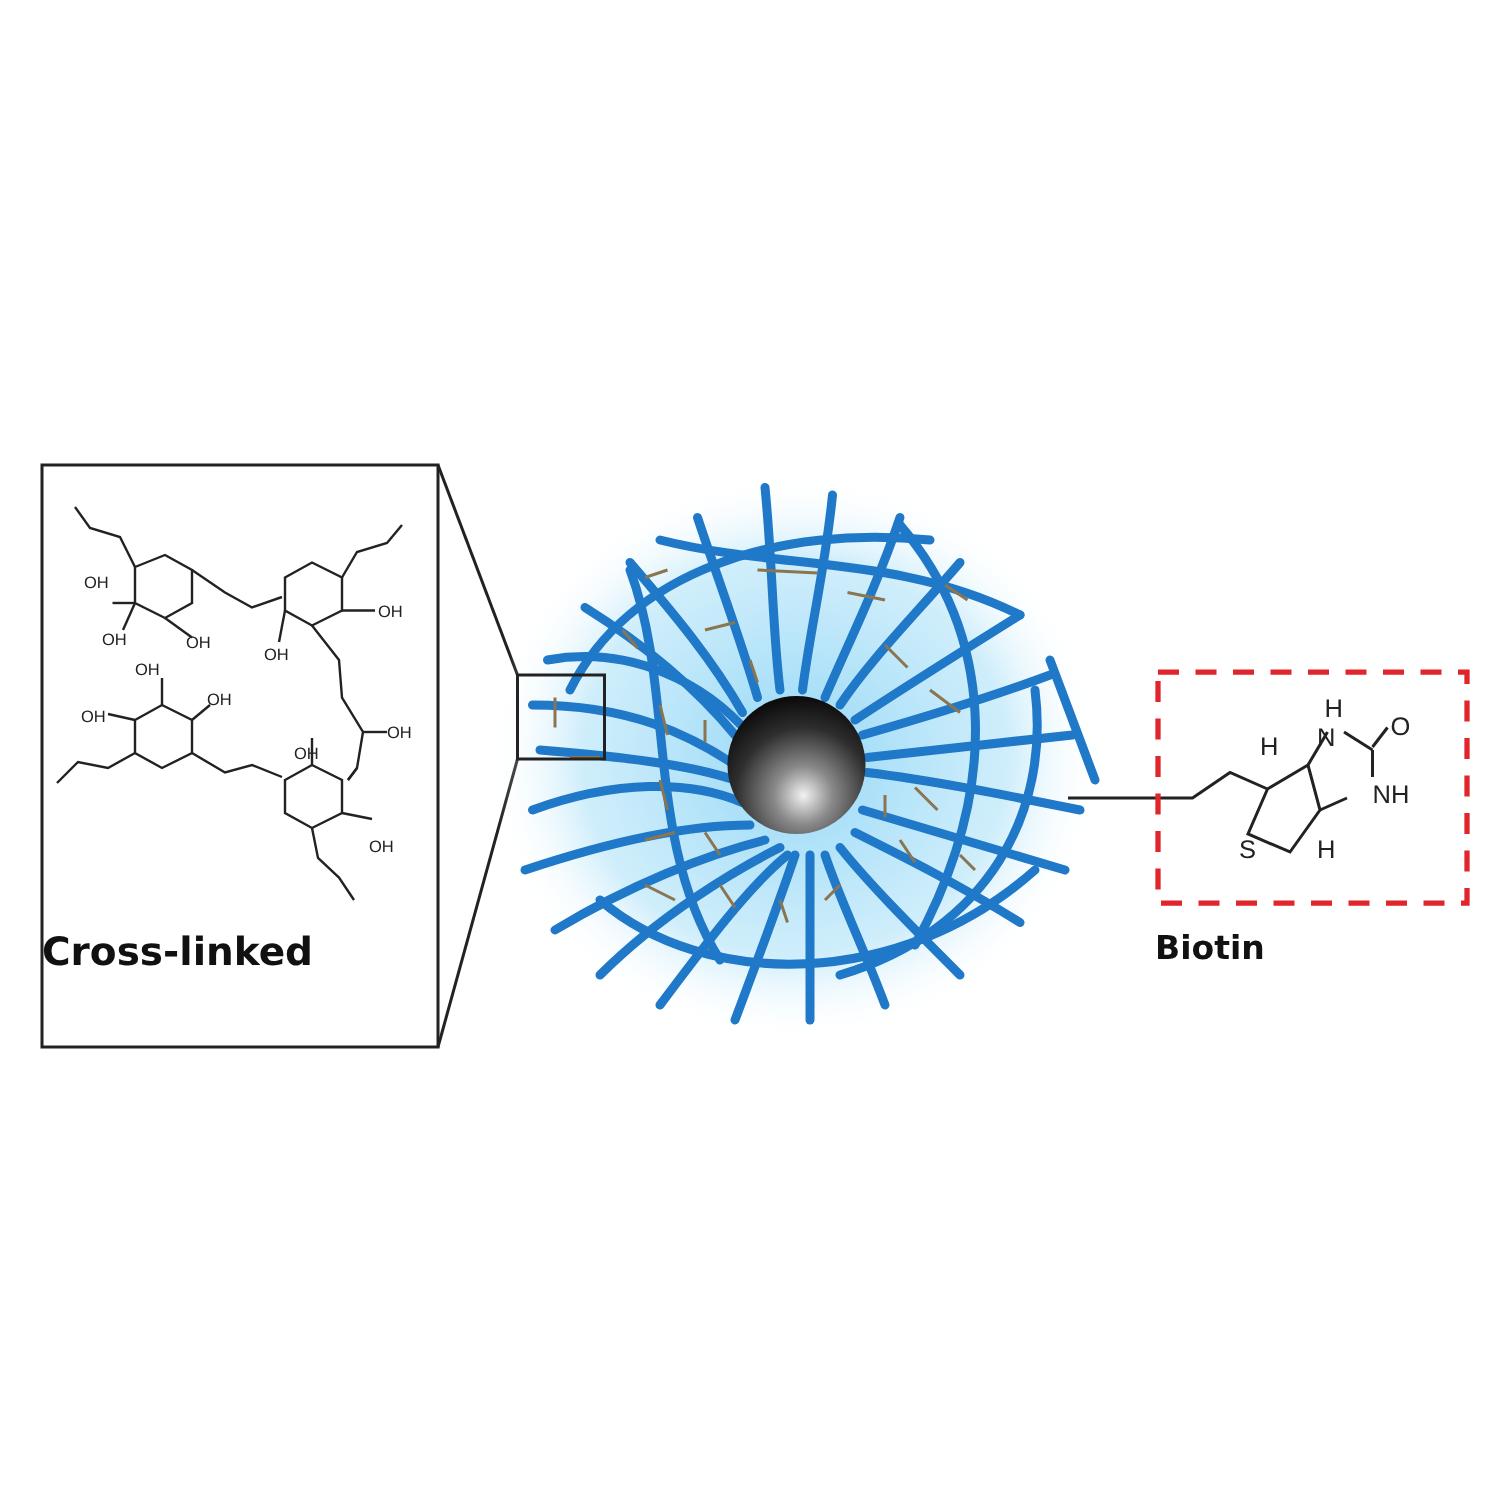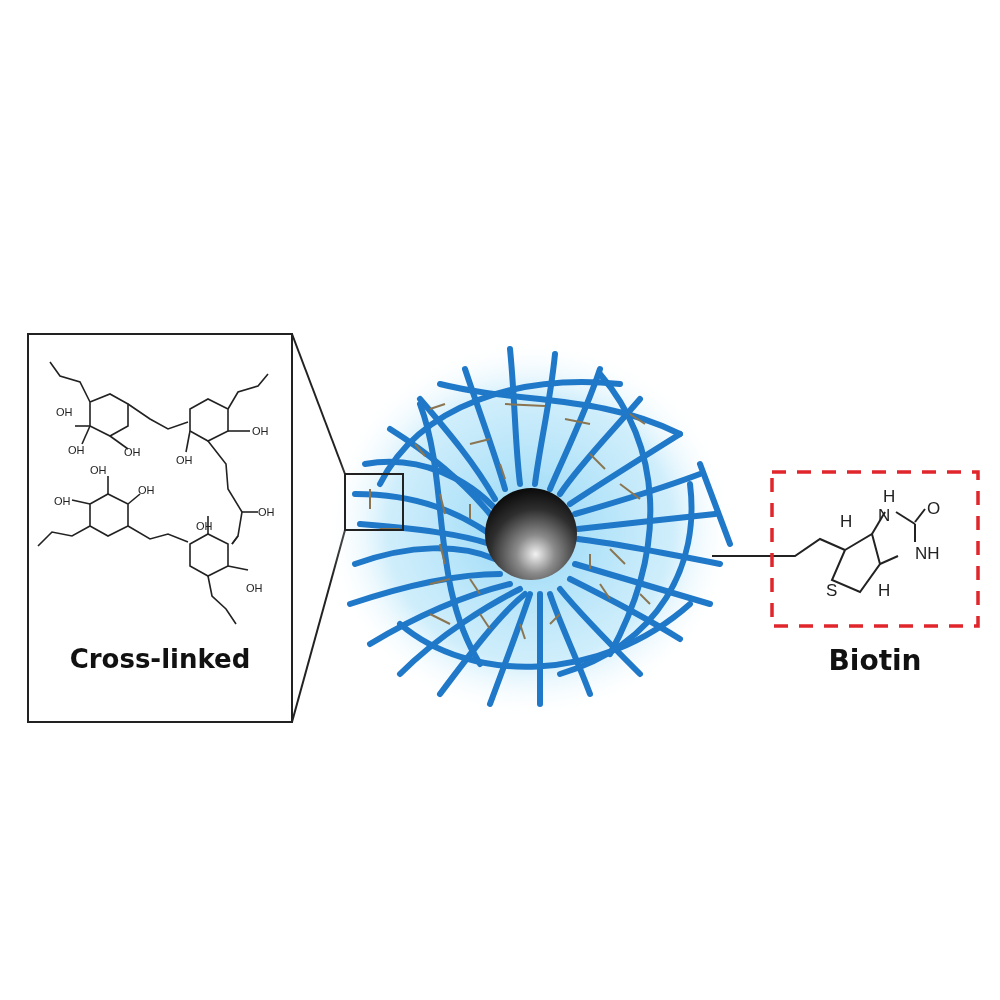--- a/index.html
+++ b/index.html
@@ -1,20 +1,20 @@
 <!DOCTYPE html>
 <html><head>
 <meta charset="utf-8">
 <style>
   html, body { margin:0; padding:0; background:#ffffff; }
   body { width:1000px; height:1000px; position:relative; overflow:hidden; font-family:"Liberation Sans", sans-serif; }
-  #stage { position:absolute; left:0; top:0; width:1000px; height:948px;margin-top:24px; }
-  .label { position:absolute; font-family:"DejaVu Sans", sans-serif; font-weight:bold; color:#111; text-align:center; }
+  #stage { position:absolute; left:0; top:0; width:1000px; height:948px; }
+  .label { position:absolute; font-family:"DejaVu Sans", sans-serif; font-weight:bold; color:#111; }
   #dextran-label { left:28px; top:618px; width:264px; font-size:26px; line-height:34px; }
-  #biotin-label { left:770px; top:620px; width:210px; font-size:28px; }
+  #biotin-label { left:770px; top:620px; width:210px; font-size:22px; }
   .chem text { font-family:"Liberation Sans", sans-serif; font-size:11px; fill:#222; }
   .bio text { font-family:"Liberation Sans", sans-serif; font-size:17px; fill:#222; }
 </style>
 </head>
 <body>
 
 <div id="stage">
 <svg width="1000" height="1000" viewBox="0 0 1000 1000">
   <defs>
     <radialGradient id="glow" cx="50%" cy="50%" r="50%">

